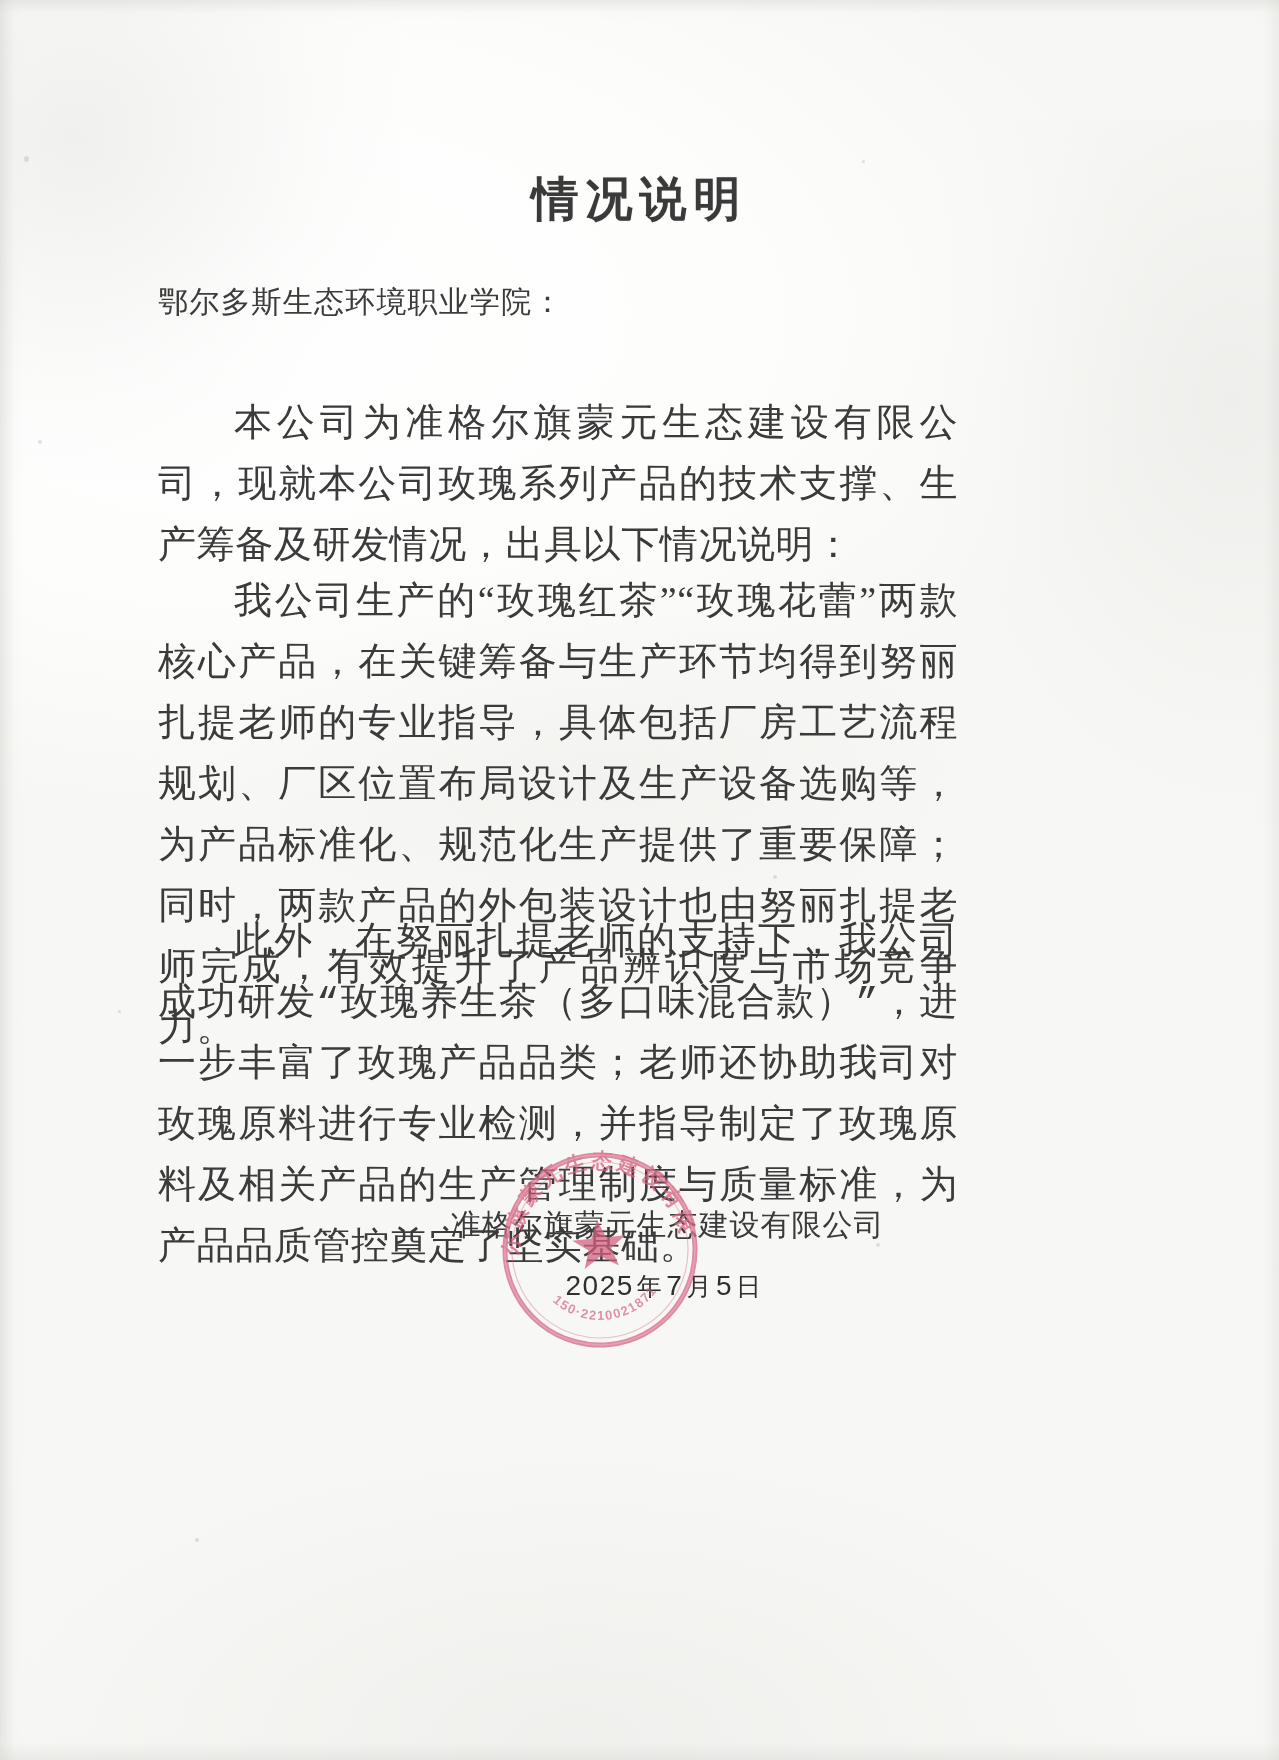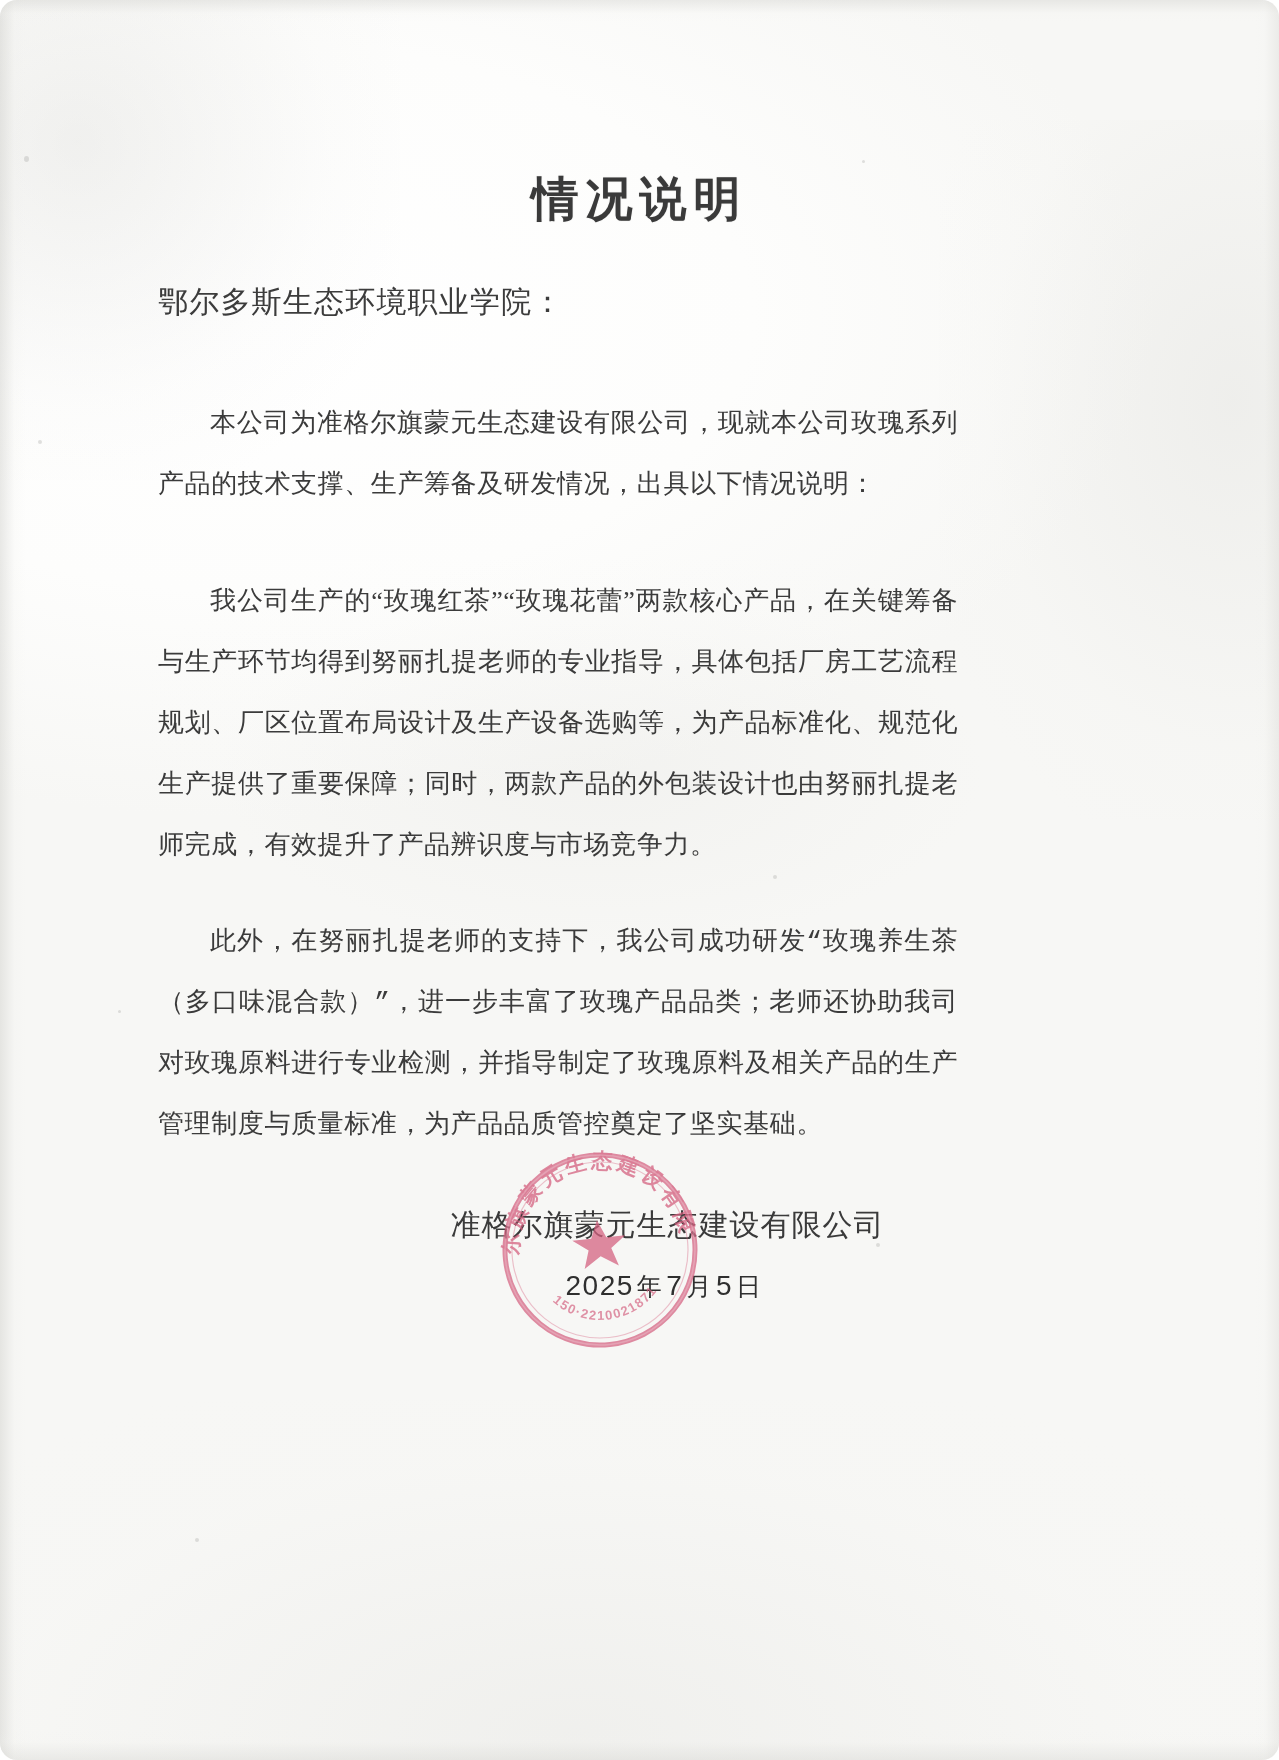--- a/index.html
+++ b/index.html
@@ -13,21 +13,20 @@
 
   .page {
     position: relative;
     width: 1279px;
     height: 1760px;
     margin: 0 auto;
     background:
       radial-gradient(ellipse 900px 500px at 20% 18%, #ffffff 0%, #fdfdfc 55%, #f7f7f5 100%),
       linear-gradient(160deg, #fbfbfa 0%, #f6f6f4 40%, #fafaf8 70%, #f4f4f2 100%);
     overflow: hidden;
-    border-radius: 17px;
   }
 
   
   .scan-shade-a {
     position: absolute;
     left: -60px; top: -40px;
     width: 460px; height: 520px;
     background: radial-gradient(ellipse at 30% 35%, rgba(214,214,210,0.34) 0%, rgba(235,235,232,0.12) 55%, rgba(255,255,255,0) 78%);
     pointer-events: none;
   }
@@ -110,21 +109,21 @@
     letter-spacing: 1.2px;
     color: #3c3c3c;
     text-align: center;
   }
 
   .para {
     position: absolute;
     left: 158px;
     width: 800px;
     font-family: "Liberation Serif", "DejaVu Serif", serif;
-    font-size: 26px;
+    font-size: 38px;
     color: #3b3b3b;
     line-height: 61px;
     letter-spacing: 0.6px;
     text-align: justify;
     text-justify: inter-character;
   }
   .para p {
     margin: 0;
     text-indent: 2em;
   }

